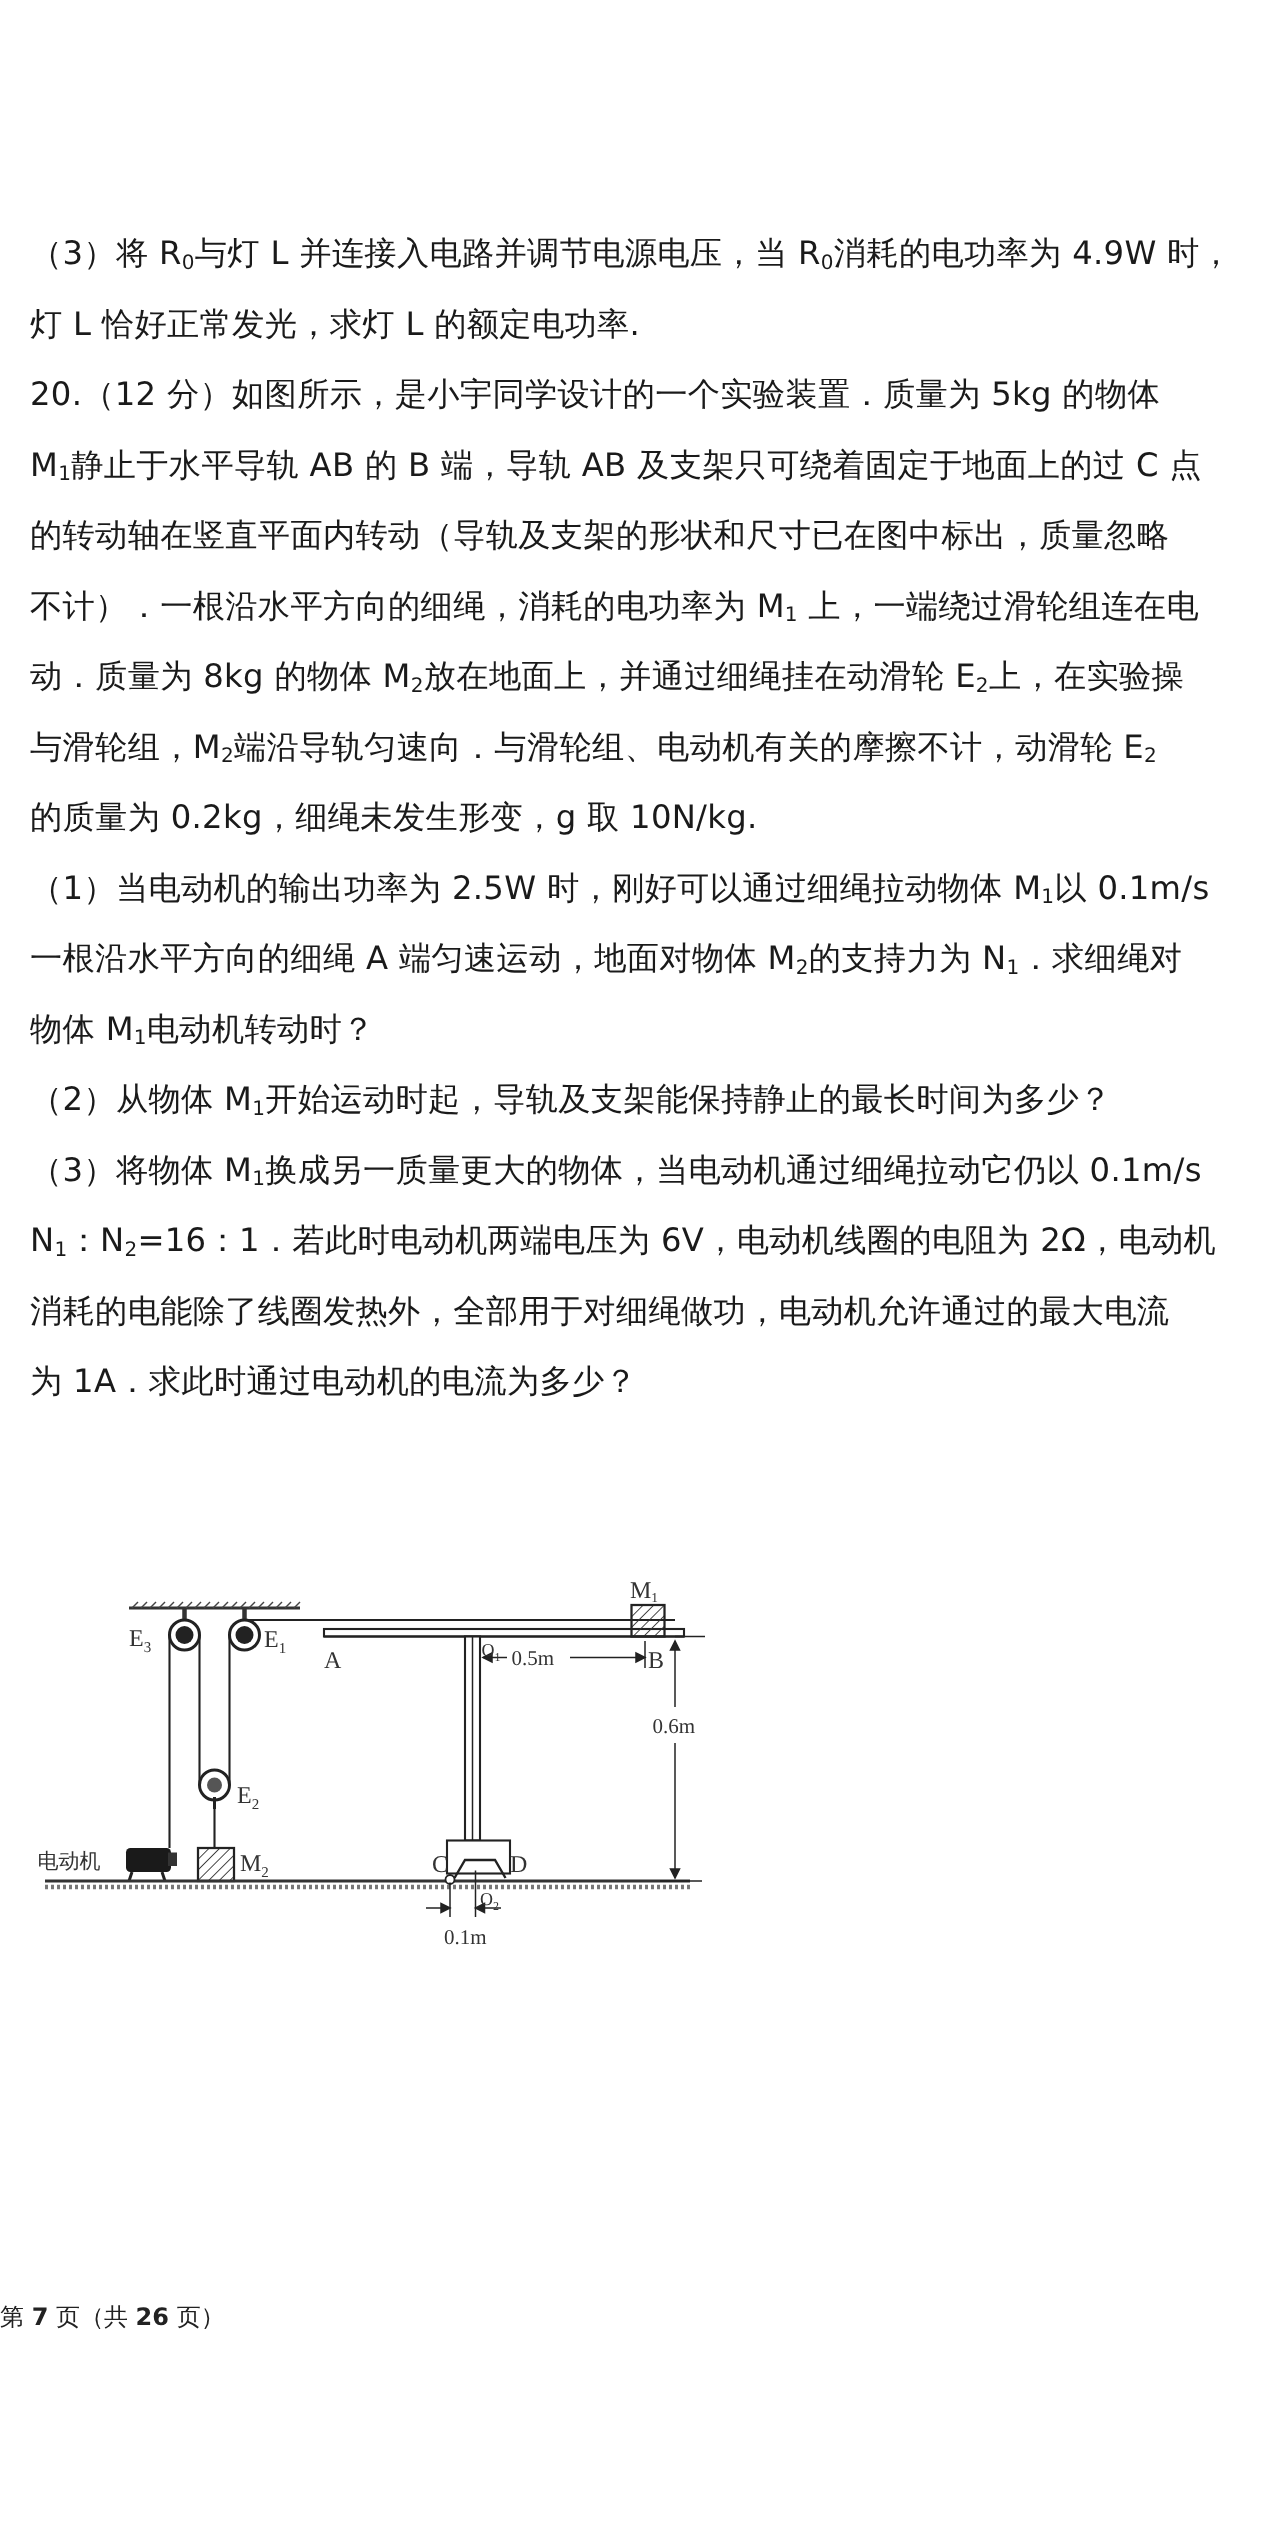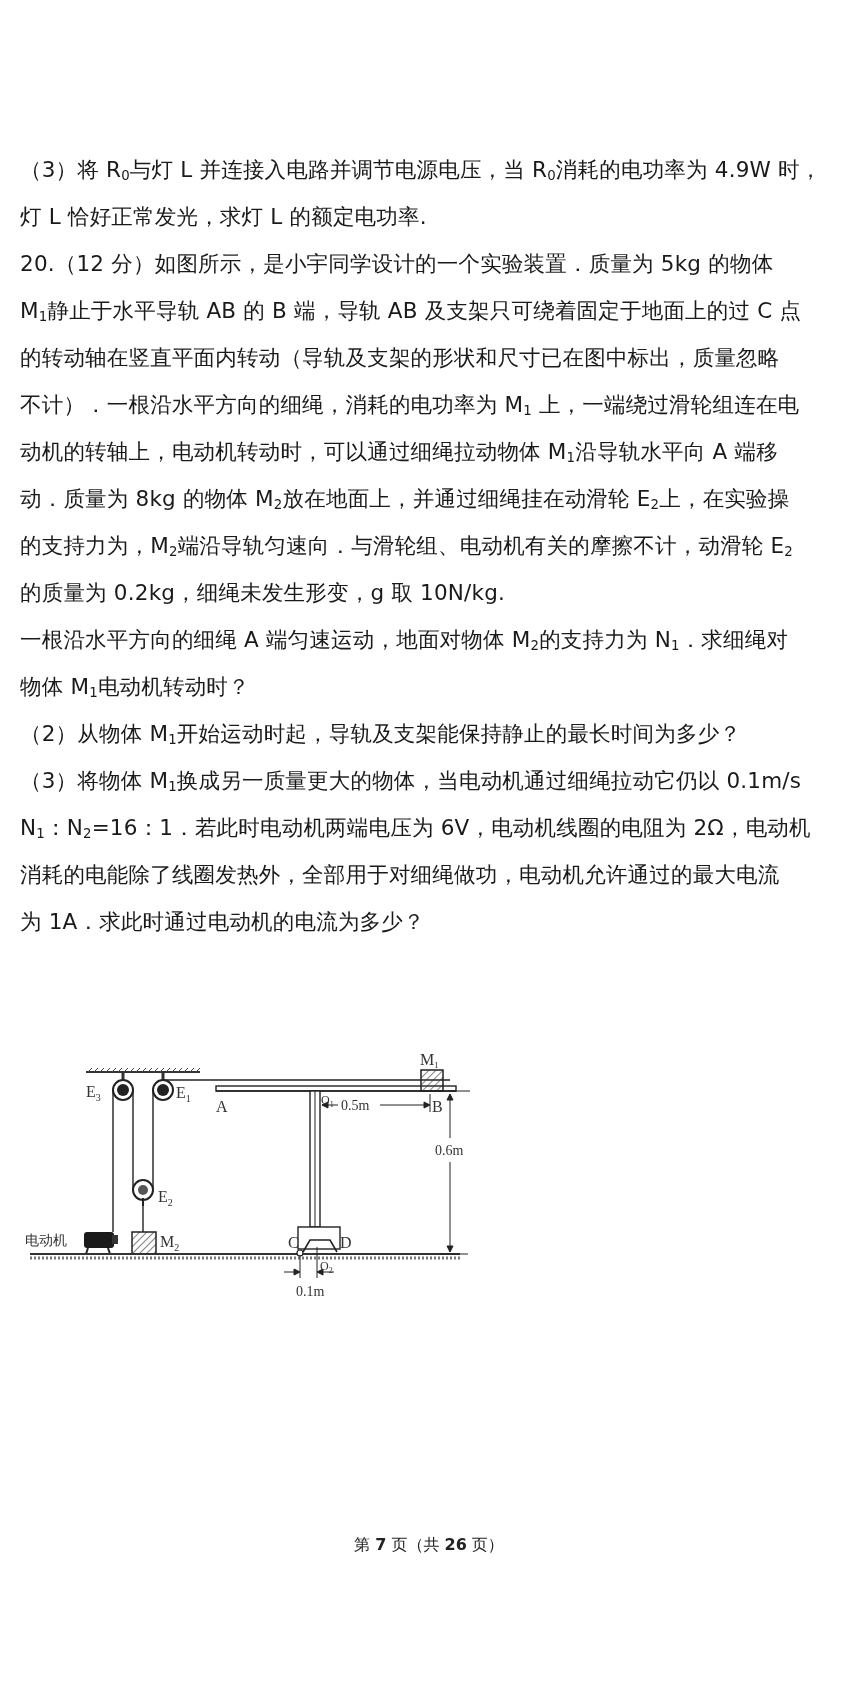--- a/index.html
+++ b/index.html
@@ -4,21 +4,21 @@
 <style>
   html, body { margin: 0; padding: 0; background: #ffffff; }
   body { width: 858px; height: 1684px; position: relative; overflow: hidden;
          font-family: "DejaVu Sans", "Liberation Sans", sans-serif; color: #1a1a1a; }
   .page { position: absolute; left: 0; top: 0; width: 858px; height: 1684px; }
   .text-block { position: absolute; left: 20px; top: 146px; width: 822px; }
   .line { height: 47px; line-height: 47px; font-size: 21.5px; white-space: nowrap;
           letter-spacing: 0.2px; }
   sub { font-size: 0.62em; vertical-align: -0.25em; line-height: 0; }
   .diagram { position: absolute; left: 20px; top: 1040px; width: 500px; height: 280px; }
-  .footer { position: absolute; left: 0; width: 858px; top: 1535px; text-align: center;
+  .footer { position: absolute; left: 0; width: 858px; top: 1535px; 
             font-size: 16px; font-family: "DejaVu Serif", "Liberation Serif", serif; color: #222; }
   .footer b { font-family: "DejaVu Sans", "Liberation Sans", sans-serif; font-weight: bold; }
   .dlabel { font-family: "Liberation Serif", "DejaVu Serif", serif; fill: #333; }
 </style>
 </head>
 <body>
 
 <div class="page">
 
   <div class="text-block">
@@ -34,32 +34,32 @@
     <div class="line">
       <span>M</span><sub>1</sub><span>静止于水平导轨 AB 的 B 端，导轨 AB 及支架只可绕着固定于地面上的过 C 点</span>
     </div>
     <div class="line">
       <span>的转动轴在竖直平面内转动（导轨及支架的形状和尺寸已在图中标出，质量忽略</span>
     </div>
     <div class="line">
       <span>不计）．一根沿水平方向的细绳，消耗的电功率为  M</span><sub>1</sub><span> 上，一端绕过滑轮组连在电</span>
     </div>
     <div class="line">
-      <span>动机的转轴上，电动机转动时，可以通过细绳拉动物体 M</span><sub>1</sub><span>沿导轨水平向 A 端移</span>
-    </div>
-    <div class="line">
       <span>动．质量为 8kg 的物体 M</span><sub>2</sub><span>放在地面上，并通过细绳挂在动滑轮 E</span><sub>2</sub><span>上，在实验操</span>
     </div>
     <div class="line">
-      <span>的支持力为，M</span><sub>2</sub><span>端沿导轨匀速向．与滑轮组、电动机有关的摩擦不计，动滑轮  E</span><sub>2</sub>
+      <span>与滑轮组，M</span><sub>2</sub><span>端沿导轨匀速向．与滑轮组、电动机有关的摩擦不计，动滑轮  E</span><sub>2</sub>
     </div>
     <div class="line">
       <span>的质量为 0.2kg，细绳未发生形变，g 取 10N/kg.</span>
     </div>
 
+    <div class="line">
+      <span>（1）当电动机的输出功率为 2.5W 时，刚好可以通过细绳拉动物体 M</span><sub>1</sub><span>以 0.1m/s</span>
+    </div>
     <div class="line">
       <span>一根沿水平方向的细绳  A  端匀速运动，地面对物体  M</span><sub>2</sub><span>的支持力为  N</span><sub>1</sub><span>．求细绳对</span>
     </div>
     <div class="line">
       <span>物体 M</span><sub>1</sub><span>电动机转动时？</span>
     </div>
 
     <div class="line">
       <span>（2）从物体 M</span><sub>1</sub><span>开始运动时起，导轨及支架能保持静止的最长时间为多少？</span>
     </div>

